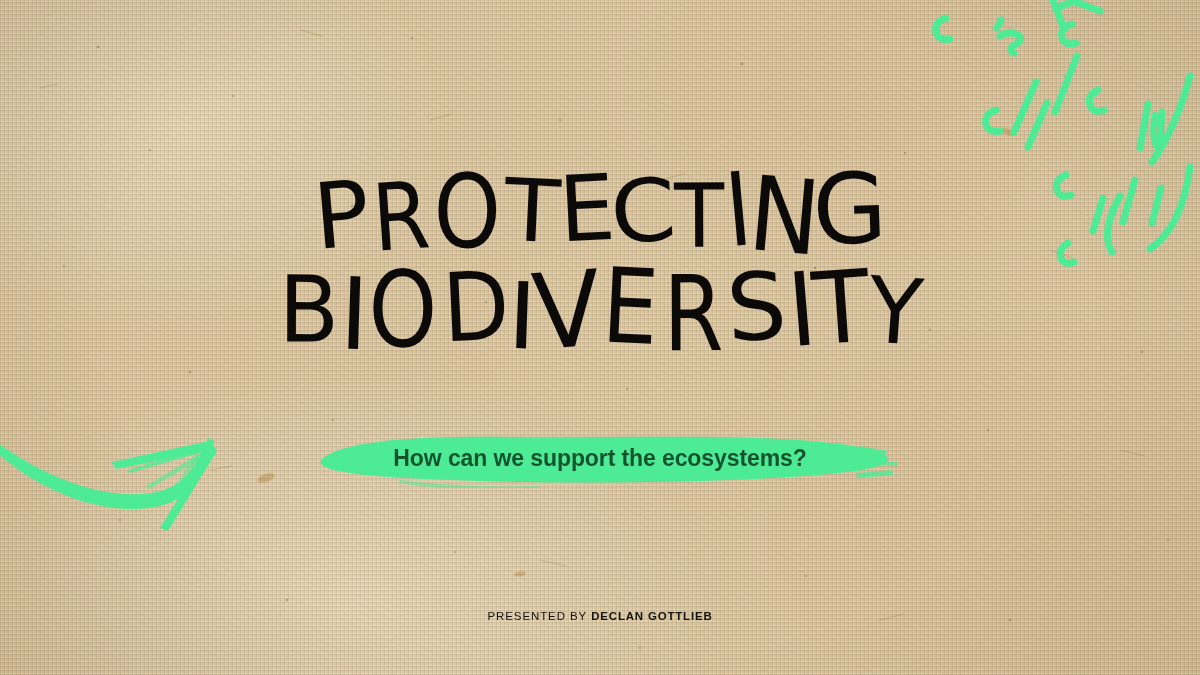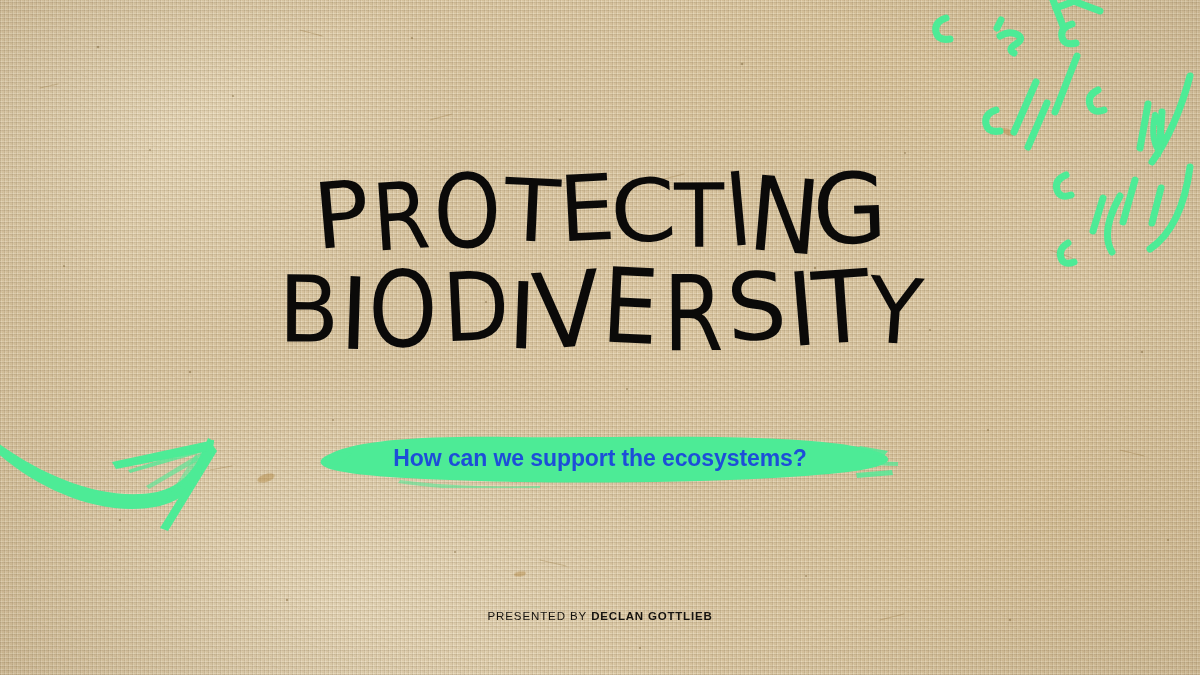--- a/index.html
+++ b/index.html
@@ -122,21 +122,21 @@
     left: 50%;
     top: 0;
     transform: translateX(-50%);
   }
   .subtitle-text {
     position: absolute;
     left: 0;
     right: 0;
     top: 13px;
     text-align: center;
-    color: #1d4ed8;
+    color: #14532d;
     font-family: "Liberation Sans", sans-serif;
     font-weight: bold;
     font-size: 23px;
     letter-spacing: -0.1px;
     white-space: nowrap;
   }
 
   
   .credit {
     position: absolute;

